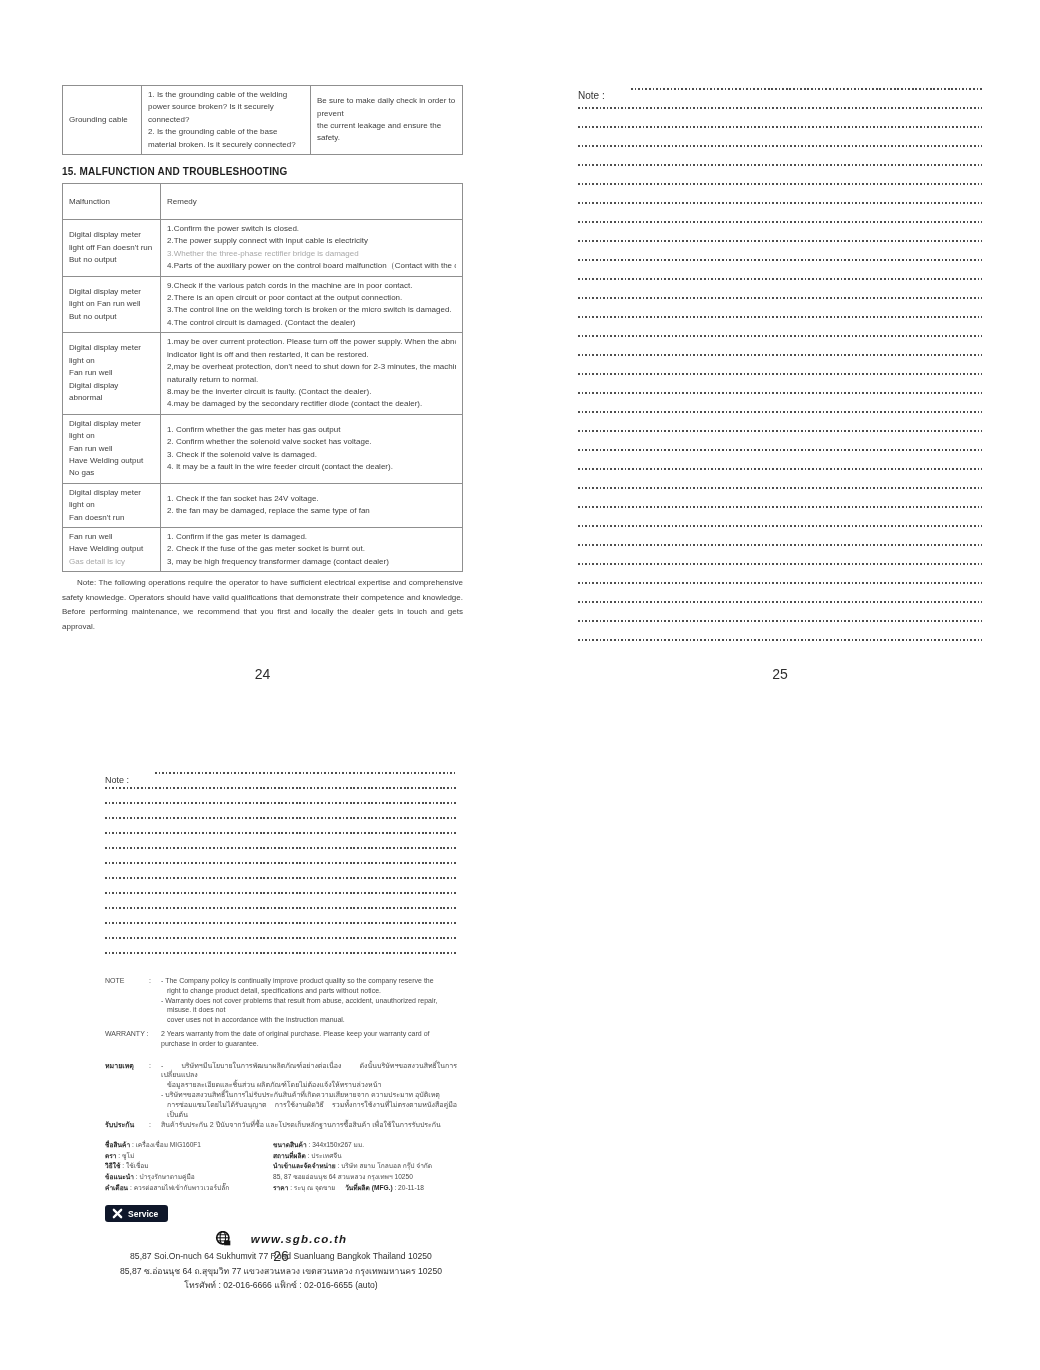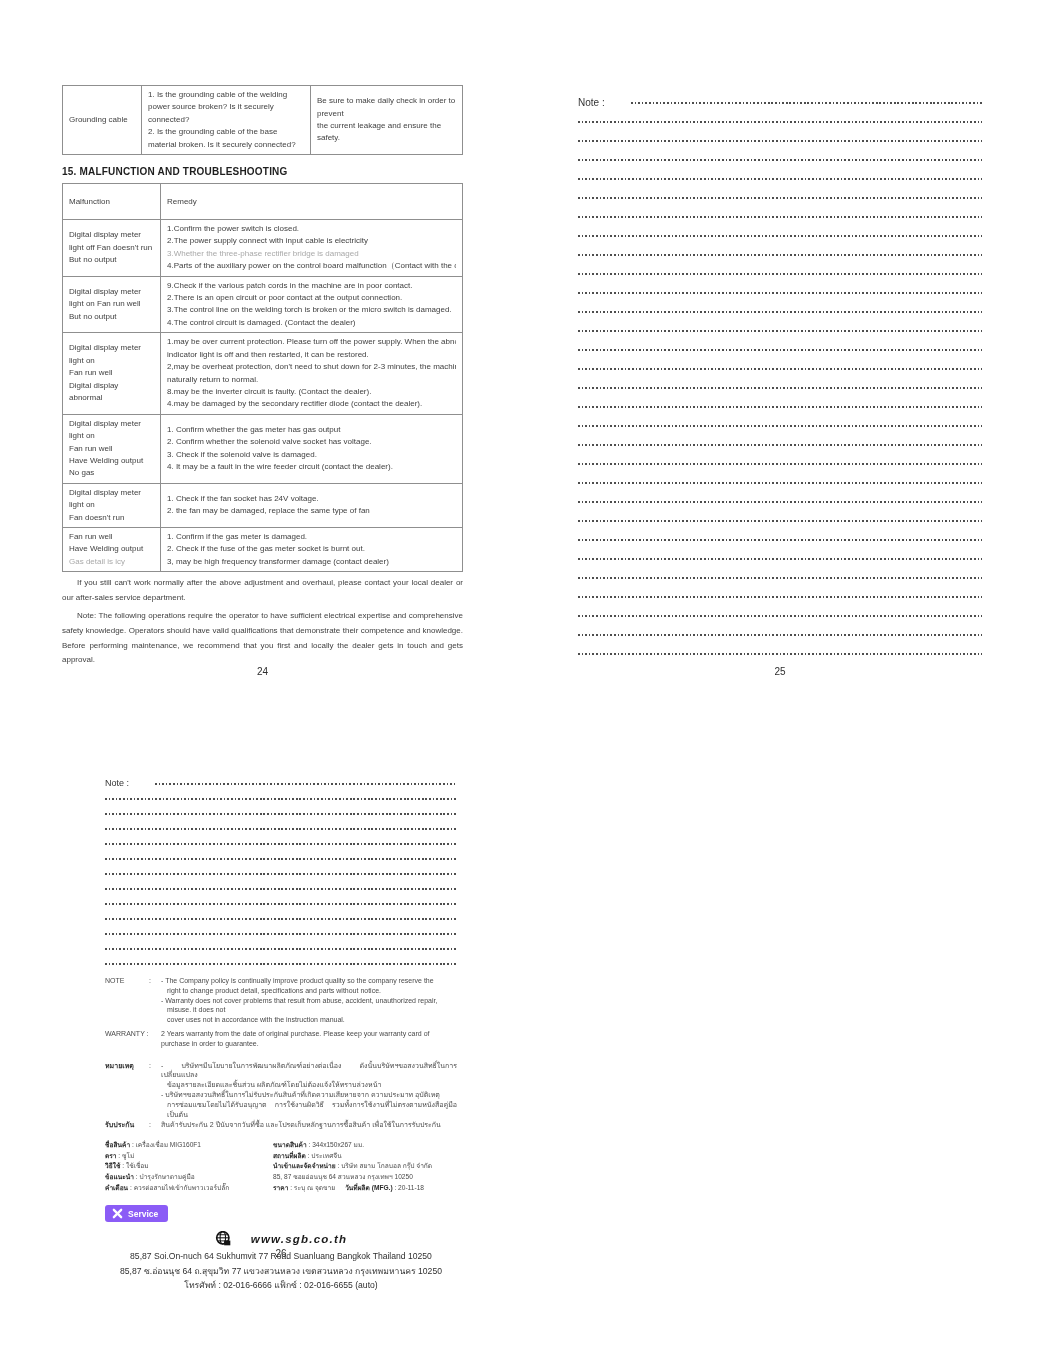--- a/index.html
+++ b/index.html
@@ -35,28 +35,28 @@
     color:#1e1e1e; font-weight:bold;
   }
 
   .para {
     margin:4px 0 0 0; font-size:8px; line-height:14.6px;
     text-align:justify; text-indent:15px; color:#3f3f3f;
   }
 
   .pagenum {
     position:absolute; left:0; width:100%; text-align:center;
-    font-size:10px; color:#2e2e2e;
+    font-size:14px; color:#2e2e2e;
   }
   #p24 .pagenum { top:581px; }
   #p25 .pagenum { top:578px; }
   #p26 .pagenum { top:476px; }
 
   
-  .note-row { display:flex; align-items:flex-end;gap:22px; }
+  .note-row { display:flex; align-items:flex-start;gap:22px; }
   #p25 .note-row { height:19px; }
   #p26 .note-row { height:15px; }
   .note-label { font-size:10px; color:#353535; padding-right:4px; line-height:12px; transform:translateY(2px); }
   #p26 .note-label { font-size:9px; }
   .dotline {
     flex:1; height:2px; margin-bottom:3px;
     background-image:repeating-linear-gradient(90deg,#4d4d4d 0 1.7px,transparent 1.7px 3.6px);
   }
   #p26 .dotline { margin-bottom:2px; height:1.8px; }
 
@@ -73,21 +73,21 @@
   .pi-col { flex:none; }
   .pi-col.left  { width:168px; }
   .pi-col.right { width:184px; }
   .pi-label { font-weight:bold; color:#2c2c2c; }
   .pi-pair + .pi-pair { margin-left:10px; }
   .pi-row { white-space:nowrap; overflow:hidden; }
 
   
   .service-badge {
     display:inline-flex; align-items:center; gap:5px;
-    background:#8b5cf6; color:#fff; border-radius:3px;
+    background:#0f172a; color:#fff; border-radius:3px;
     padding:3px 10px 3px 7px; margin-top:12px;
     font-size:8.5px; font-weight:bold;
   }
   .website-row {
     display:flex; align-items:center; justify-content:center; gap:19px;
     margin-top:8px;
   }
   .website-url { font-size:11.5px; font-weight:bold; font-style:italic; letter-spacing:1.2px; color:#1c1c1c; }
   .addr { text-align:center; font-size:8.6px; line-height:14.5px; color:#2f2f2f; }
   .addr.first { margin-top:3px; }
@@ -200,21 +200,20 @@
             </td>
             <td class="cell-lines">
               <div>1. Confirm if the gas meter is damaged.</div>
               <div>2. Check if the fuse of the gas meter socket is burnt out.</div>
               <div>3, may be high frequency transformer damage (contact dealer)</div>
             </td>
           </tr>
         </tbody>
     </table>
 
-    <p class="para">If you still can't work normally after the above adjustment and overhaul, please contact your local dealer or our after-sales service department.</p>
     <p class="para">Note: The following operations require the operator to have sufficient electrical expertise and comprehensive safety knowledge. Operators should have valid qualifications that demonstrate their competence and knowledge. Before performing maintenance, we recommend that you first and locally the dealer gets in touch and gets approval.</p>
 
     <div class="pagenum">24</div>
   </section>
 
   <section id="p25">
     <div id="notes25">
         <div class="note-row">
           <span class="note-label">Note :</span>
           <div class="dotline"></div>

